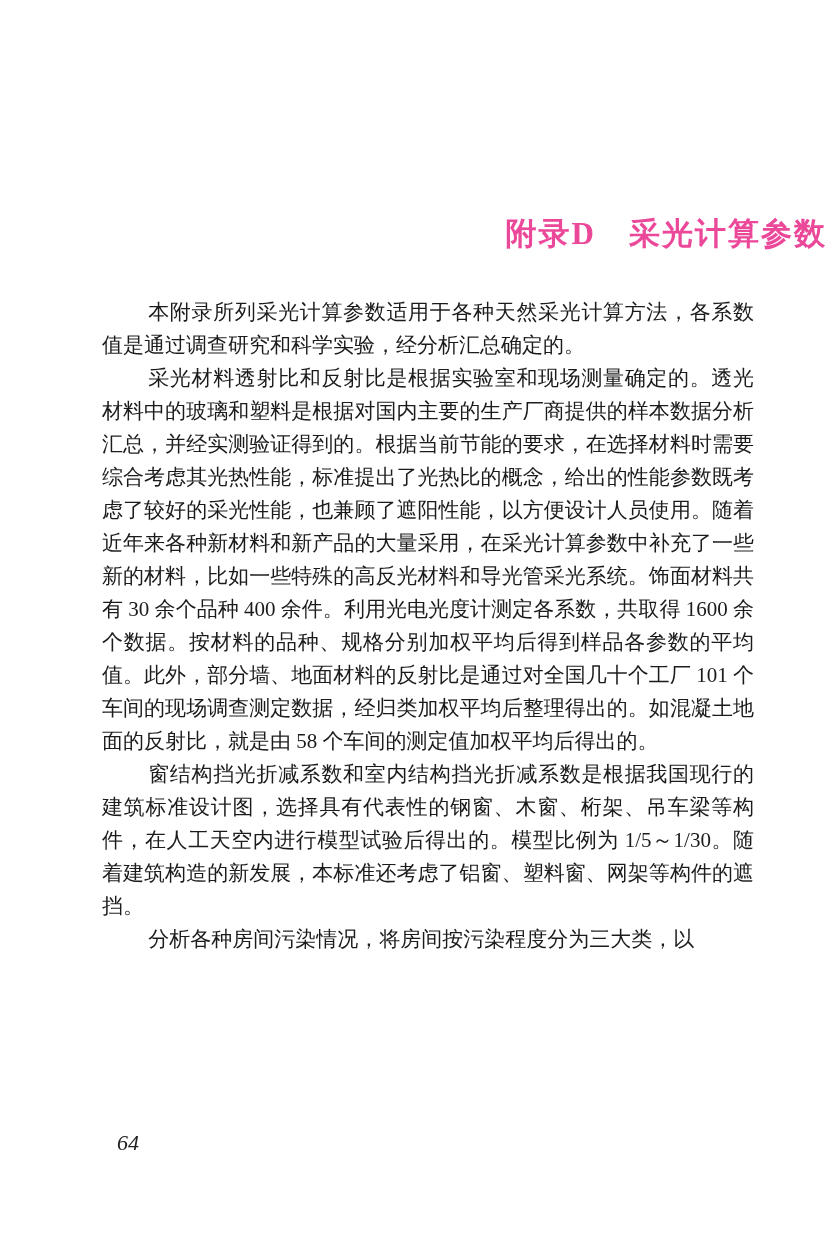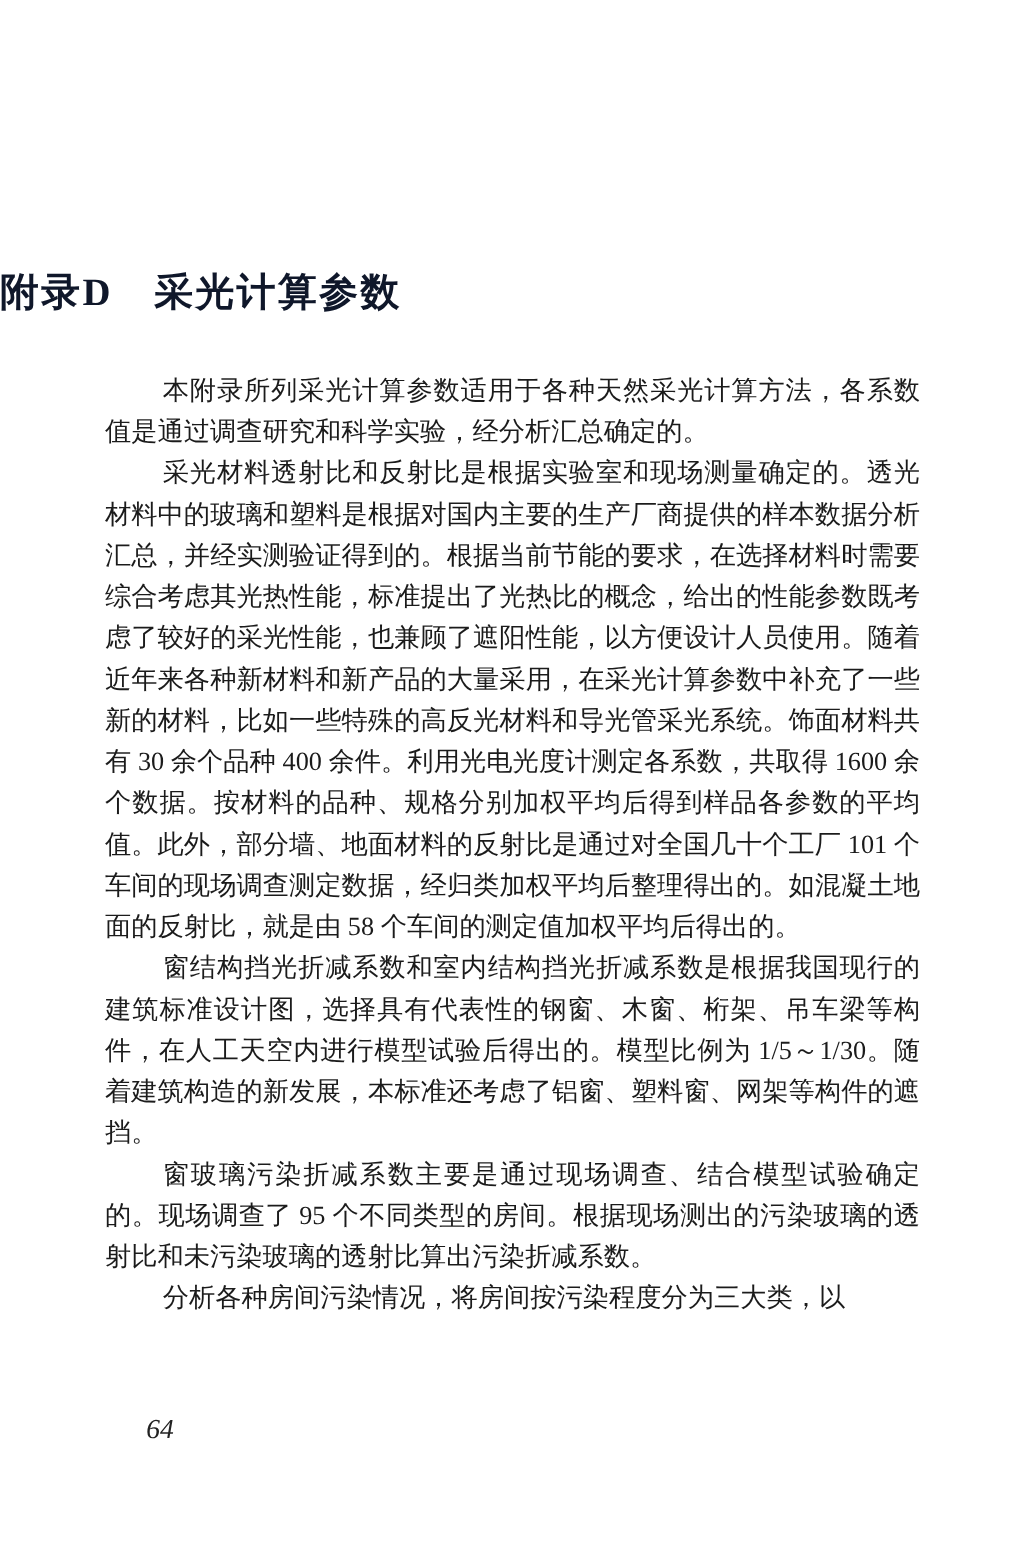--- a/index.html
+++ b/index.html
@@ -14,30 +14,30 @@
     background: #ffffff;
     color: #1b1b1b;
     font-family: "Liberation Serif", "DejaVu Serif", serif;
     overflow: hidden;
   }
   .appendix-title {
     position: absolute;
     top: 213px;
     left: 0;
     width: 100%;
-    text-align: left;
+    text-align: right;
     font-size: 31px;
     font-weight: bold;
     letter-spacing: 2px;
-    color: #0f172a;
+    color: #ec4899;
   }
   .body-text {
     position: absolute;
     top: 296px;
-    left: 84px;
+    left: 102px;
     width: 652px;
     font-size: 21px;
     line-height: 33px;
     text-align: justify;
     color: #1b1b1b;
   }
   .body-text p {
     margin: 0;
     padding: 0;
     text-indent: 2.2em;
@@ -55,19 +55,18 @@
 <body>
 
 <div class="page">
 
   <div class="appendix-title">附录D　采光计算参数</div>
 
   <div class="body-text">
     <p>本附录所列采光计算参数适用于各种天然采光计算方法，各系数值是通过调查研究和科学实验，经分析汇总确定的。</p>
     <p>采光材料透射比和反射比是根据实验室和现场测量确定的。透光材料中的玻璃和塑料是根据对国内主要的生产厂商提供的样本数据分析汇总，并经实测验证得到的。根据当前节能的要求，在选择材料时需要综合考虑其光热性能，标准提出了光热比的概念，给出的性能参数既考虑了较好的采光性能，也兼顾了遮阳性能，以方便设计人员使用。随着近年来各种新材料和新产品的大量采用，在采光计算参数中补充了一些新的材料，比如一些特殊的高反光材料和导光管采光系统。饰面材料共有 30 余个品种 400 余件。利用光电光度计测定各系数，共取得 1600 余个数据。按材料的品种、规格分别加权平均后得到样品各参数的平均值。此外，部分墙、地面材料的反射比是通过对全国几十个工厂 101 个车间的现场调查测定数据，经归类加权平均后整理得出的。如混凝土地面的反射比，就是由 58 个车间的测定值加权平均后得出的。</p>
     <p>窗结构挡光折减系数和室内结构挡光折减系数是根据我国现行的建筑标准设计图，选择具有代表性的钢窗、木窗、桁架、吊车梁等构件，在人工天空内进行模型试验后得出的。模型比例为 1/5～1/30。随着建筑构造的新发展，本标准还考虑了铝窗、塑料窗、网架等构件的遮挡。</p>
-    <p>窗玻璃污染折减系数主要是通过现场调查、结合模型试验确定的。现场调查了 95 个不同类型的房间。根据现场测出的污染玻璃的透射比和未污染玻璃的透射比算出污染折减系数。</p>
     <p>分析各种房间污染情况，将房间按污染程度分为三大类，以</p>
   </div>
 
   <div class="page-number">64</div>
 
 </div>
 
 </body></html>

